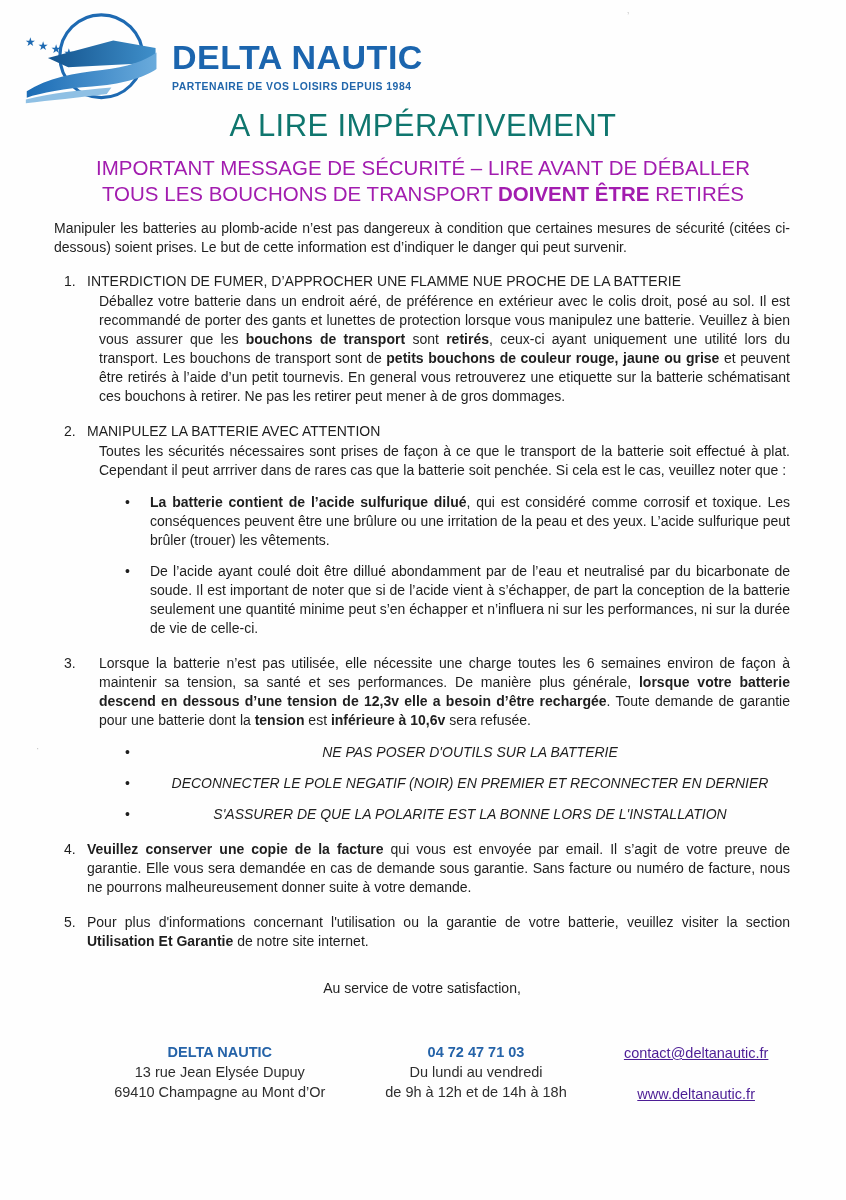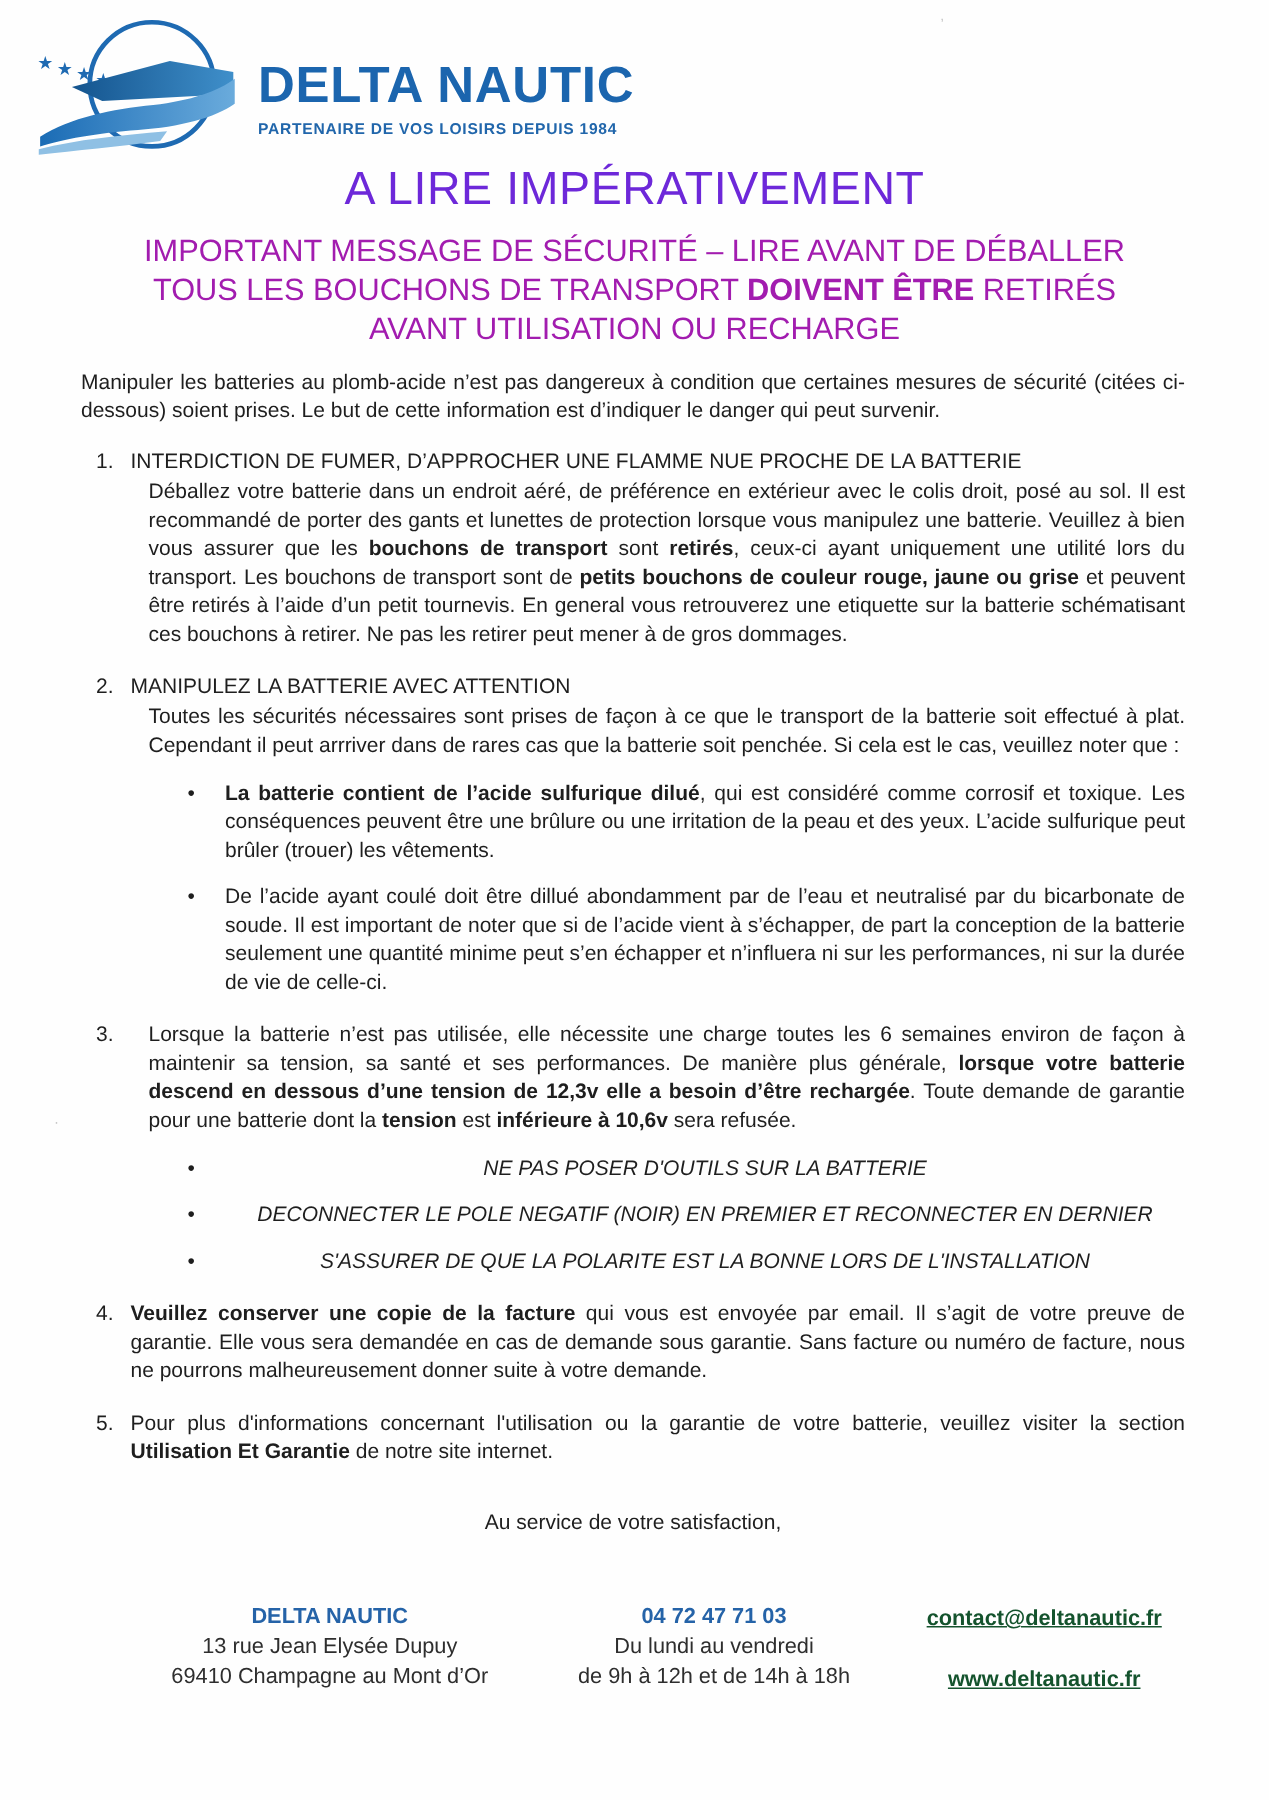--- a/index.html
+++ b/index.html
@@ -13,21 +13,21 @@
     -webkit-font-smoothing:antialiased;
   }
   .b{font-weight:700;}
   
   .logo-row{display:flex;align-items:center;margin:12px 0 0 24px;}
   .logo-icon{width:138px;height:94px;flex-shrink:0;}
   .logo-text{margin-left:10px;padding-top:14px;}
   .logo-name{font-size:34px;font-weight:700;color:#1b65ae;letter-spacing:.5px;line-height:1;}
   .logo-tagline{font-size:10.4px;font-weight:700;color:#2166ab;letter-spacing:.5px;margin-top:7px;}
   
-  .title{text-align:center;font-size:31px;font-weight:400;margin:2px 0 0;letter-spacing:.4px;color:#6d28d9;}
+  .title{text-align:center;font-size:31px;font-weight:400;margin:2px 0 0;letter-spacing:.4px;color:#0f766e;}
   .heading{text-align:center;font-size:20.5px;line-height:26px;font-weight:400;margin-top:11px;color:#a21caf;}
   
   .content{padding:0 56px 0 54px;}
   .para{font-size:14px;line-height:19px;text-align:justify;margin:0;}
   .intro{margin-top:12px;}
   
   .items{margin-top:15px;}
   .item{display:flex;margin:0 0 16px 10px;}
   .num{width:23px;flex-shrink:0;font-size:14px;line-height:19px;}
   .item-body{flex:1;min-width:0;}
@@ -41,21 +41,21 @@
   .bullets.caps .btxt{text-align:center;font-style:italic;}
   .bullet:last-child{margin-bottom:0;}
   .closing{margin-top:28px;text-align:center;}
   
   .footer{display:flex;justify-content:space-between;margin-top:44px;padding:0 52px 0 86px;font-size:14.5px;line-height:20px;color:#2e2e2e;}
   .fcol{text-align:center;}
   .fcol1{width:290px;}
   .fcol2{width:265px;}
   .fcol3{width:212px;display:flex;flex-direction:column;align-items:center;gap:21px;padding-top:1px;}
   .fblue{color:#2563a8;font-weight:700;}
-  .flink{color:#14532d;text-decoration:underline;cursor:pointer;font-weight:bold;}
+  .flink{color:#4c1d95;text-decoration:underline;cursor:pointer;}
   
   .artifact{position:absolute;color:#9a9a9a;font-size:10px;line-height:1;}
   .artifact.a1{left:627px;top:12px;opacity:.55;}
   .artifact.a2{left:36px;top:744px;opacity:.6;}
 </style>
 </head>
 <body>
 
 <div class="page">
 
@@ -86,21 +86,20 @@
     <div class="logo-text">
       <div class="logo-name">DELTA NAUTIC</div>
       <div class="logo-tagline">PARTENAIRE DE VOS LOISIRS DEPUIS 1984</div>
     </div>
   </header>
 
   <h1 class="title">A LIRE IMPÉRATIVEMENT</h1>
   <div class="heading">
     <div>IMPORTANT MESSAGE DE SÉCURITÉ – LIRE AVANT DE DÉBALLER</div>
     <div><span>TOUS LES BOUCHONS DE TRANSPORT </span><span class="b">DOIVENT ÊTRE</span><span> RETIRÉS</span></div>
-    <div>AVANT UTILISATION OU RECHARGE</div>
   </div>
 
   <div class="content">
 
     <p class="para intro">Manipuler les batteries au plomb-acide n’est pas dangereux à condition que certaines mesures de sécurité (citées ci-dessous) soient prises. Le but de cette information est d’indiquer le danger qui peut survenir.</p>
 
     <div class="items">
 
       <section class="item">
         <span class="num">1.</span>

